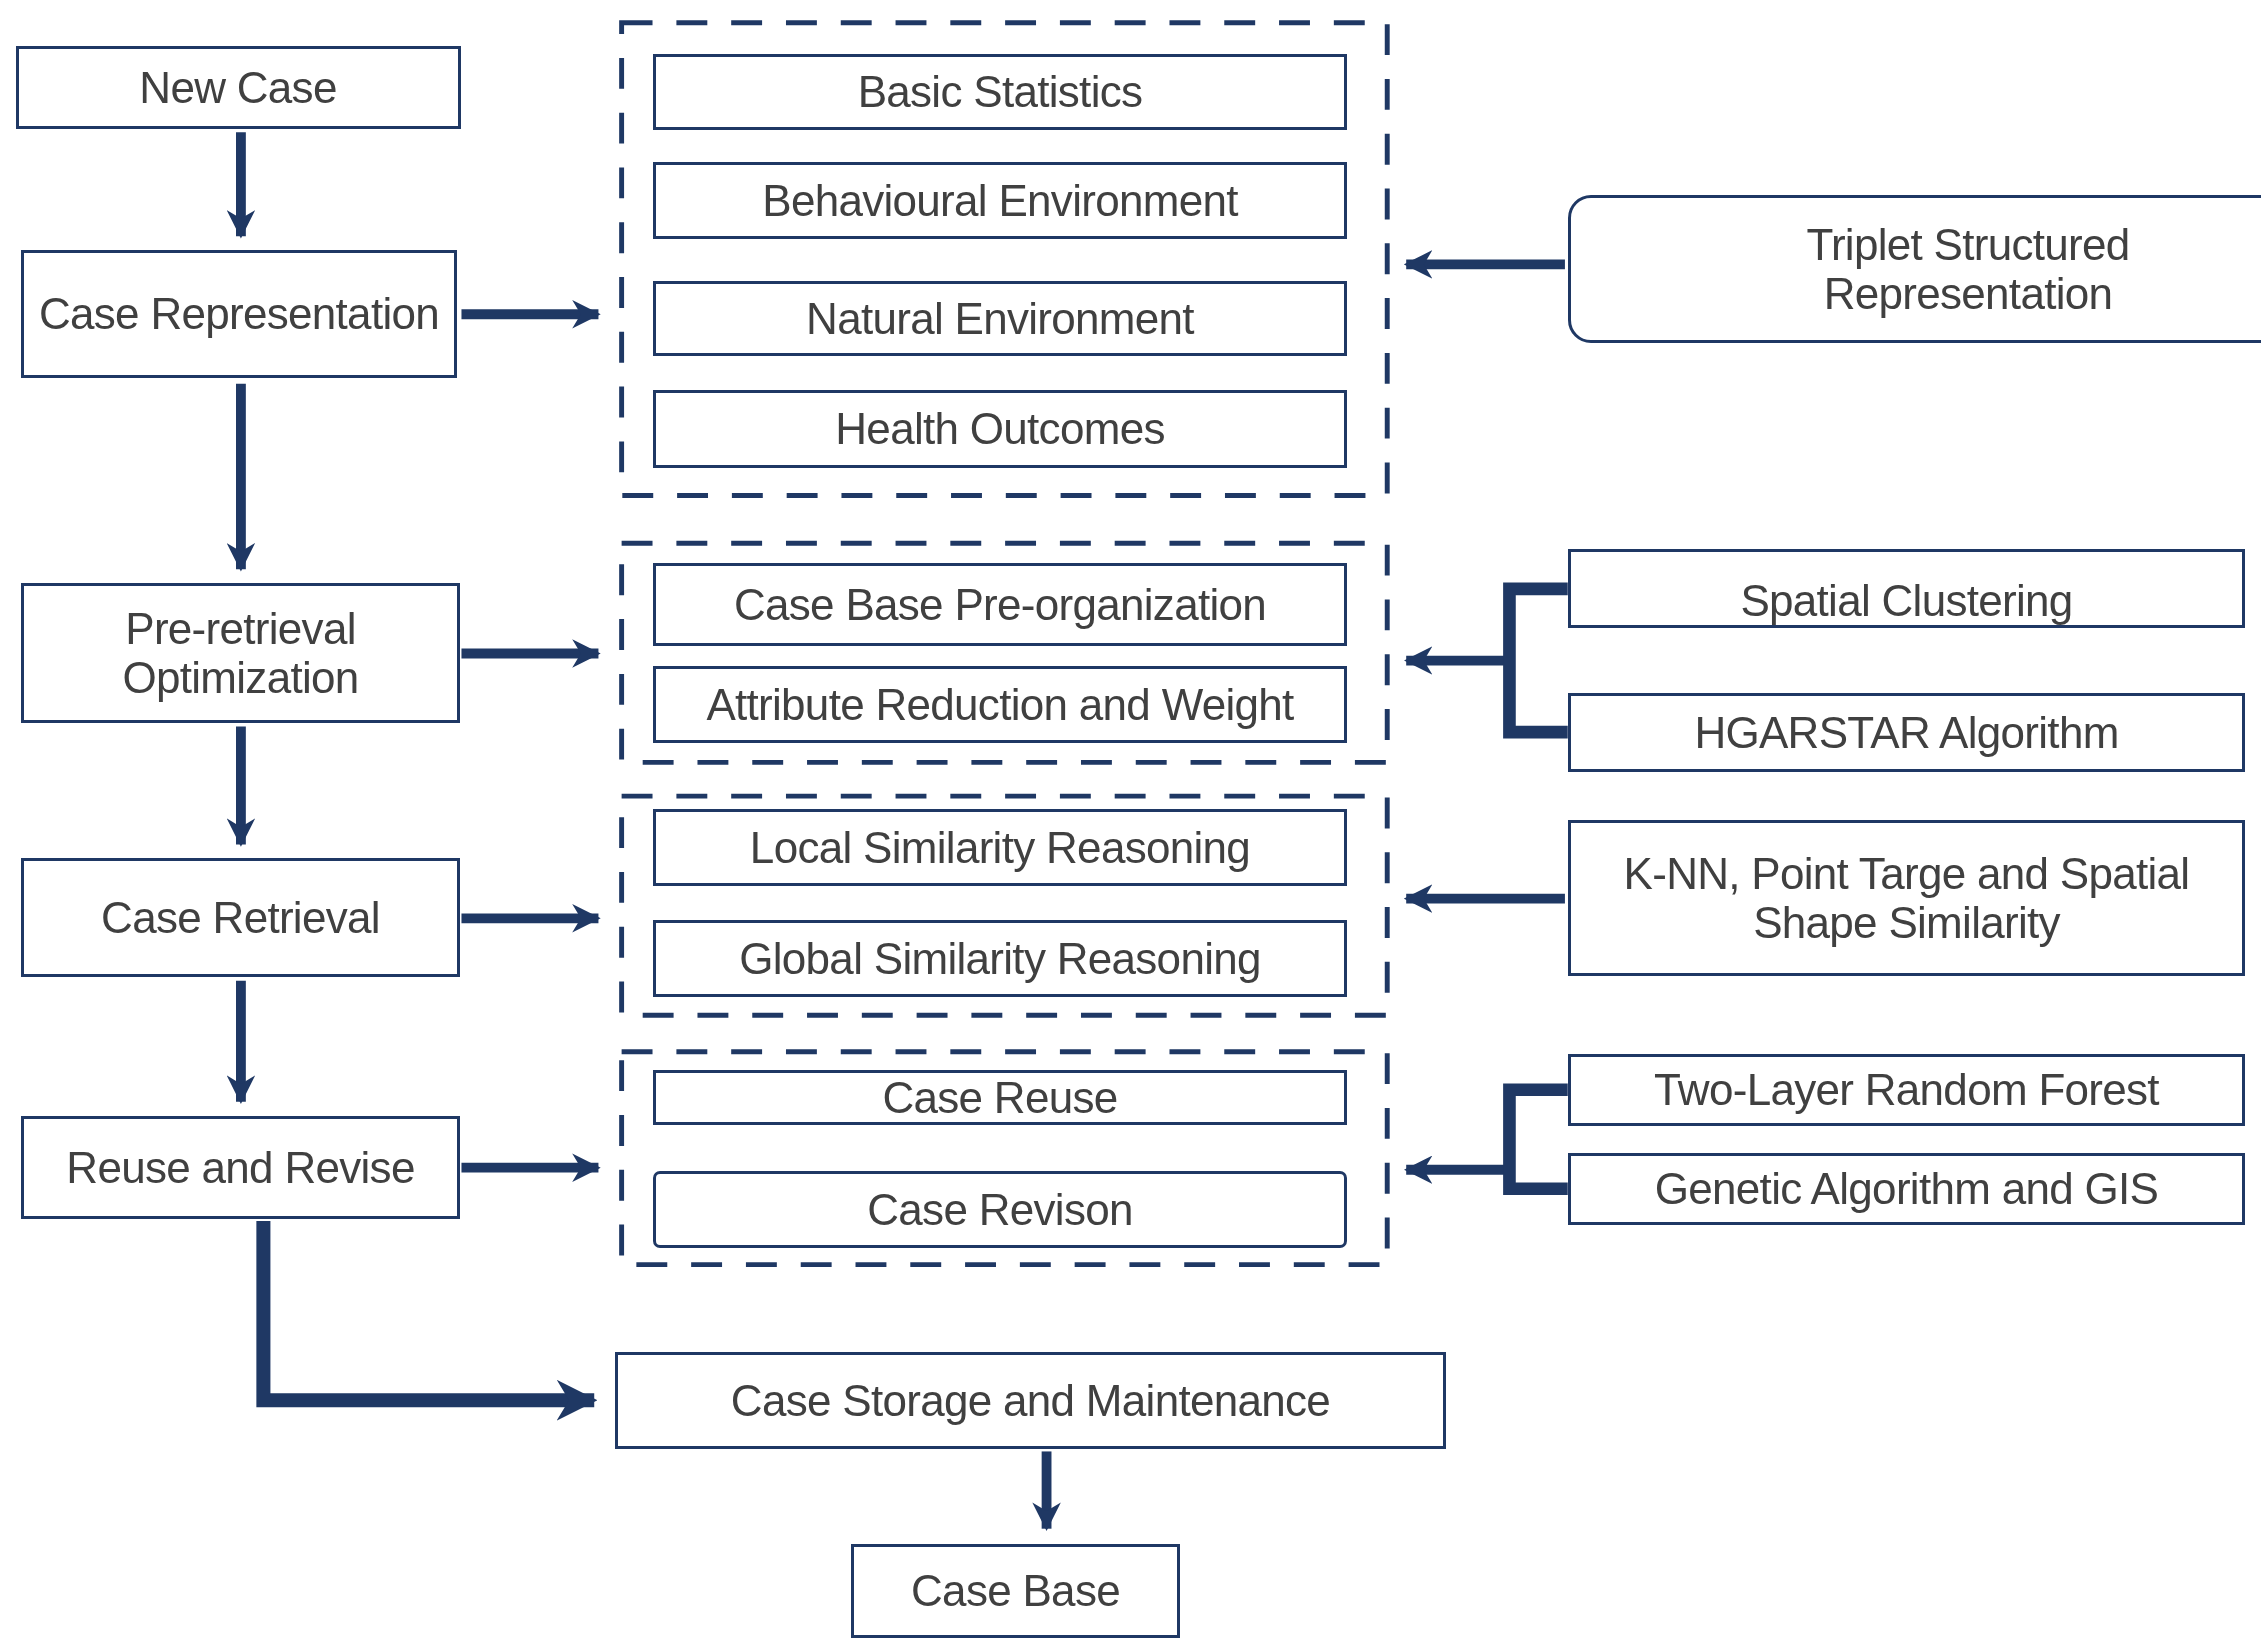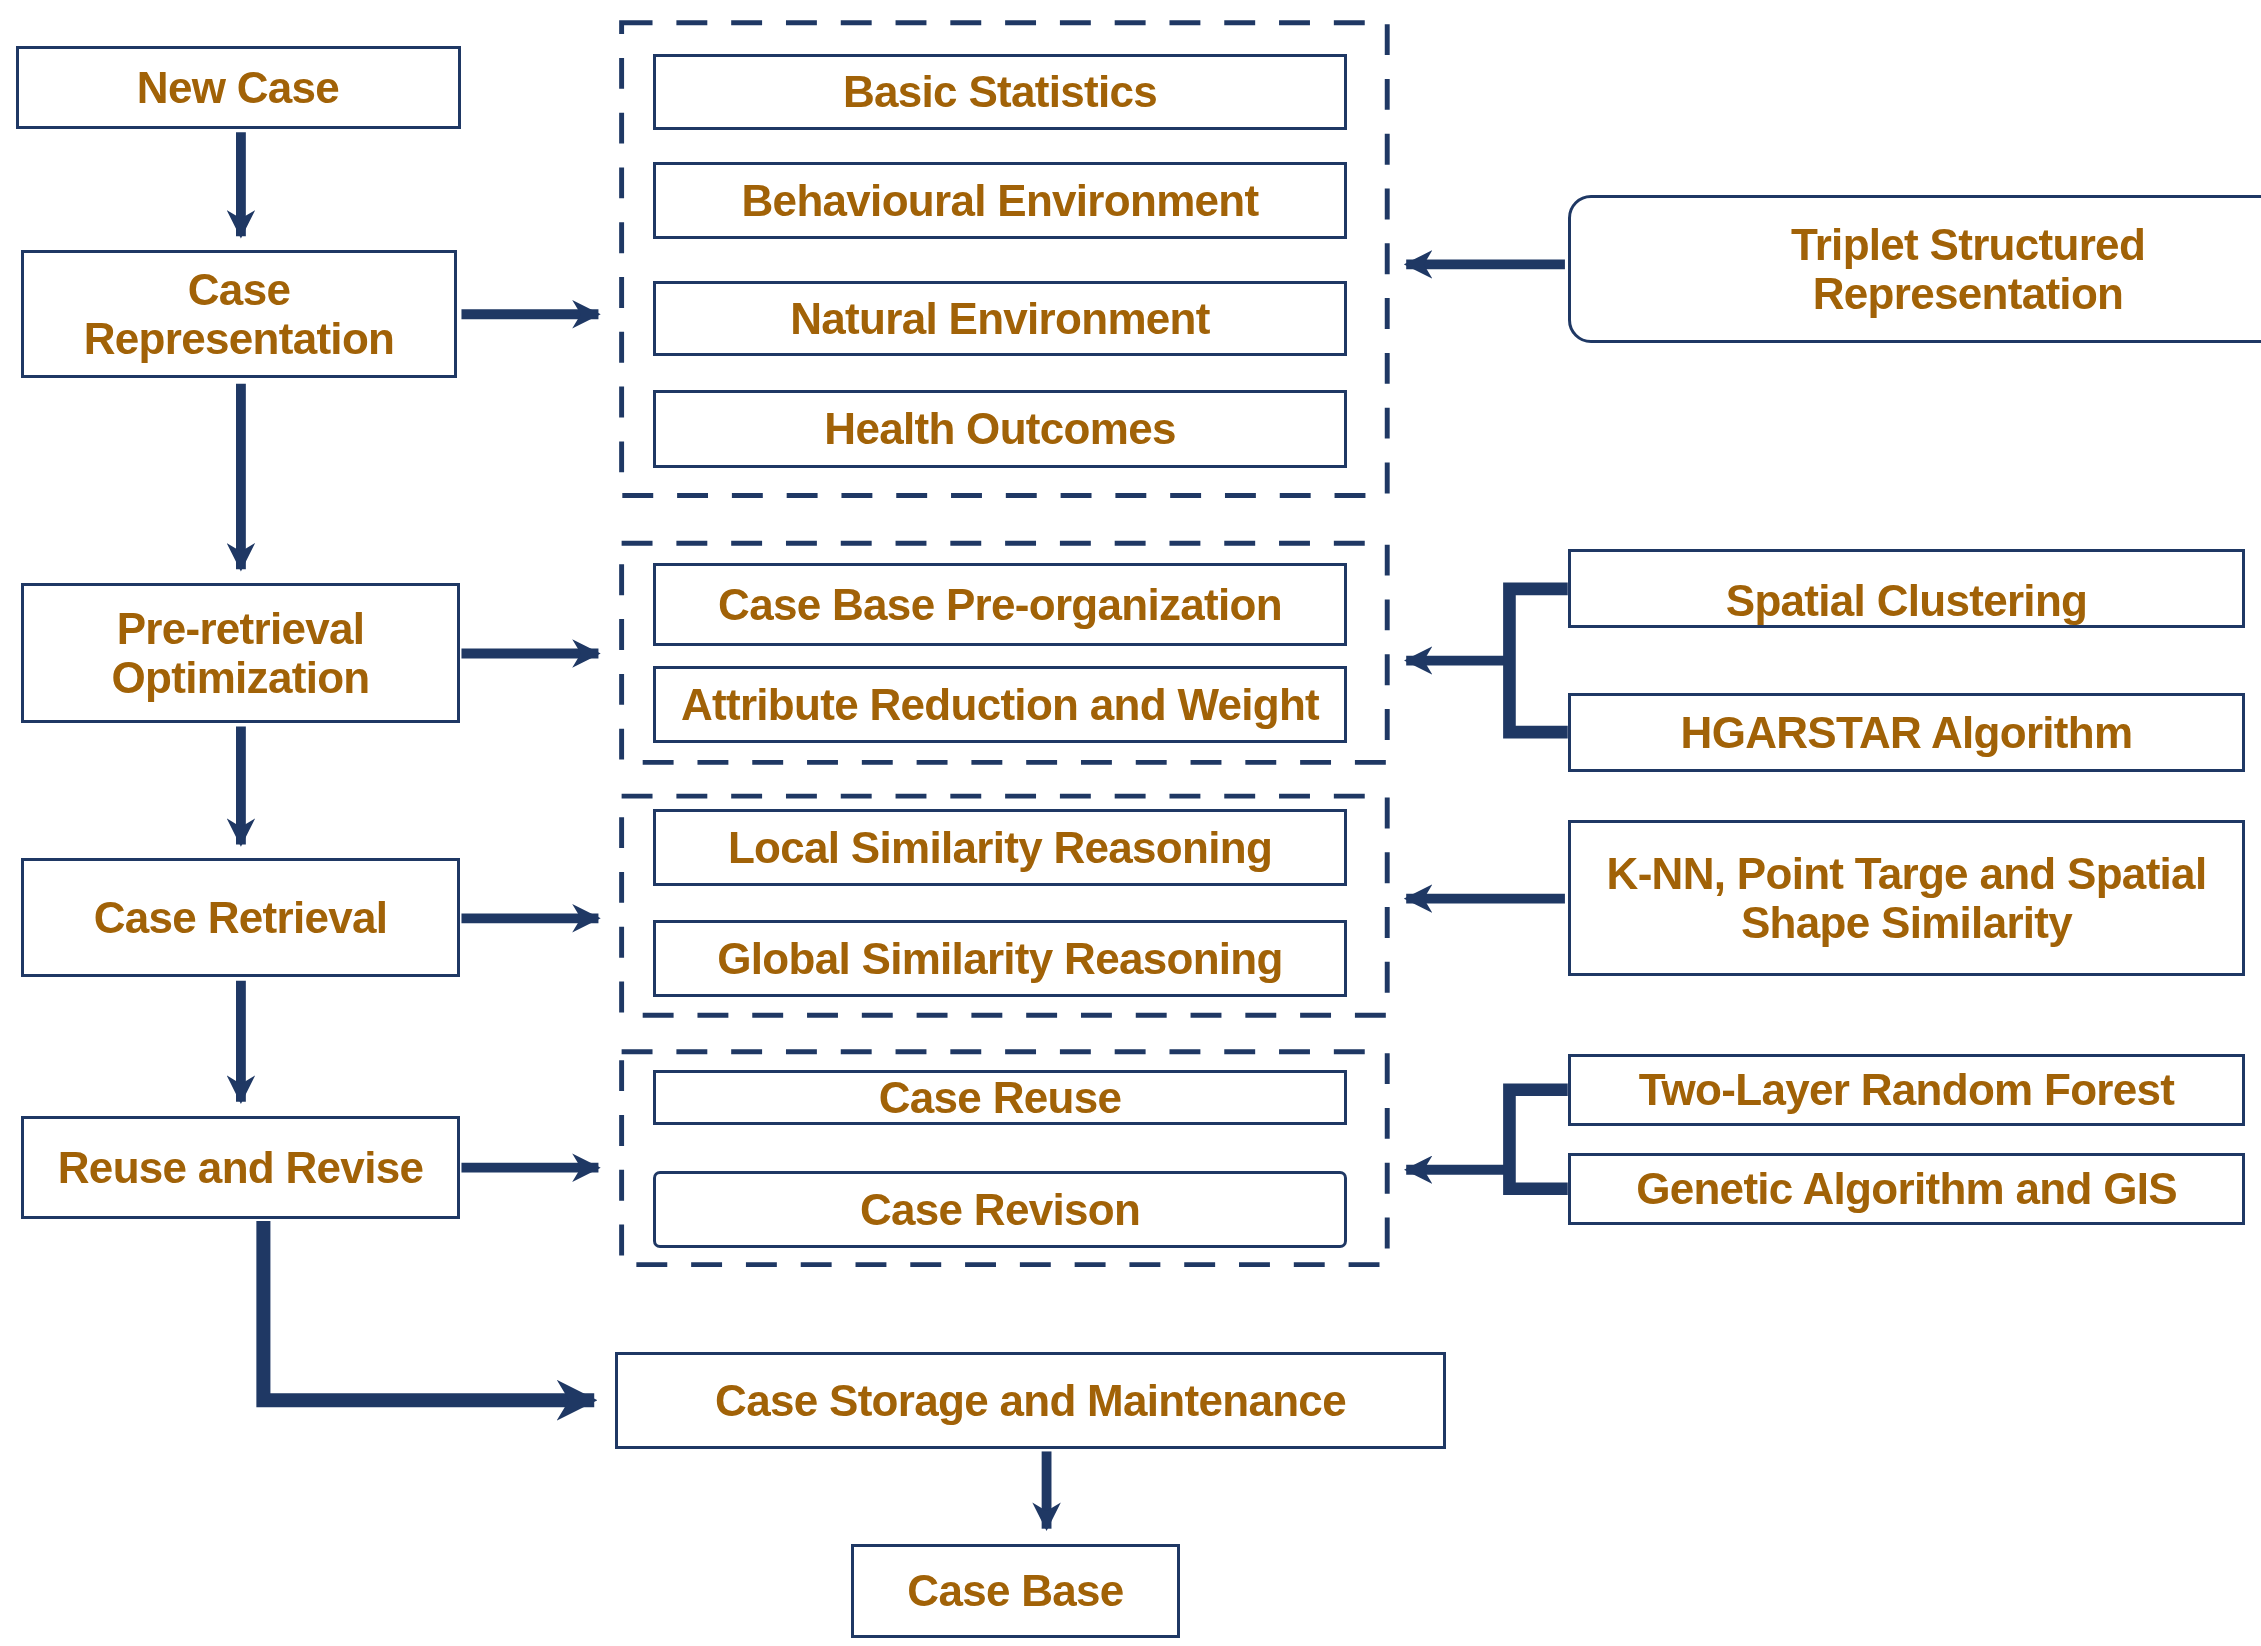--- a/index.html
+++ b/index.html
@@ -11,25 +11,25 @@
     color:#1f3864;
     overflow:hidden;
   }
   #connectors{position:absolute;left:0;top:0;width:2261px;height:1647px;}
   .box{
     position:absolute;
     background:#ffffff;
     border:3.5px solid #1f3864;
     display:flex;align-items:center;justify-content:center;
     text-align:center;
-    font-weight:700;
+    font-weight:400;
     font-size:44px;
     letter-spacing:-0.7px;
     line-height:1.12;
-    color:#a16207;
+    color:#404040;
     box-sizing:border-box;
     z-index:2;
   }
   .box span{white-space:nowrap;}
   .box.wrap span{white-space:normal;}
   
   .b-new-case            {left:15.5px;  top:46px;   width:445px; height:83px;}
   .b-case-representation {left:21px;  top:250px;  width:436px; height:128px;}
   .b-pre-retrieval       {left:21px;  top:583px;  width:439px; height:140px;}
   .b-case-retrieval      {left:21px;  top:858px; width:439px; height:119px;}

